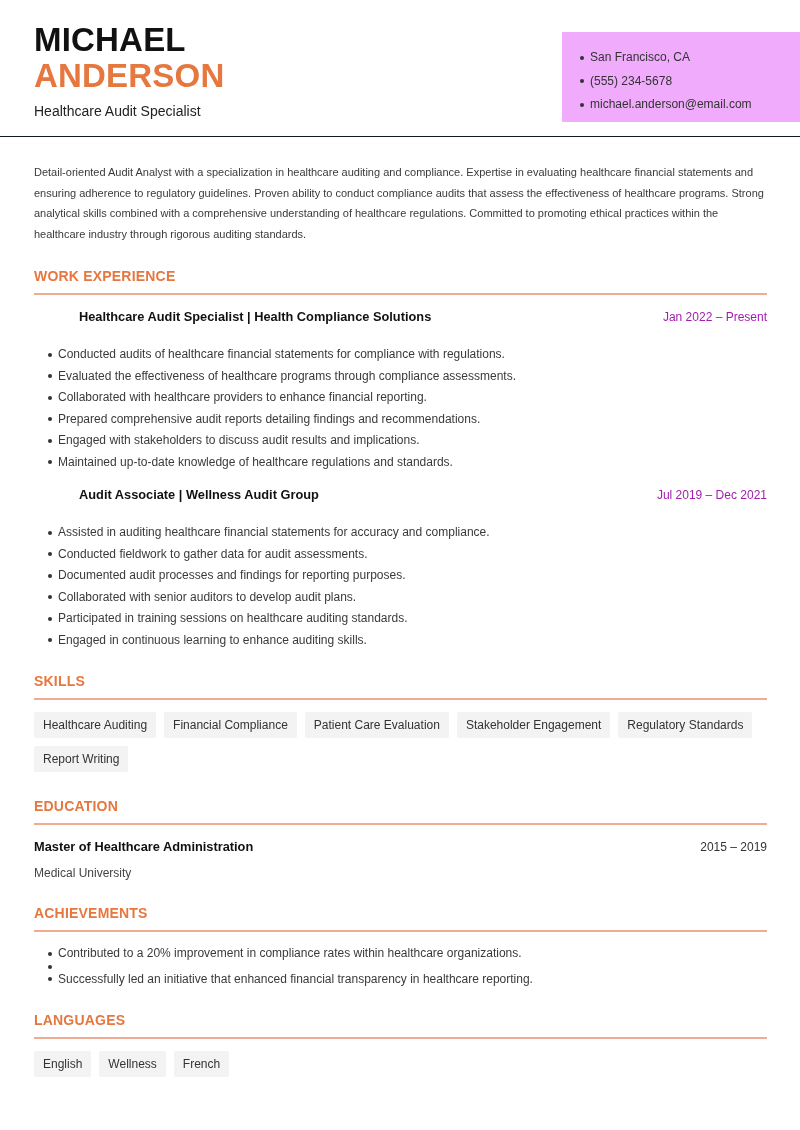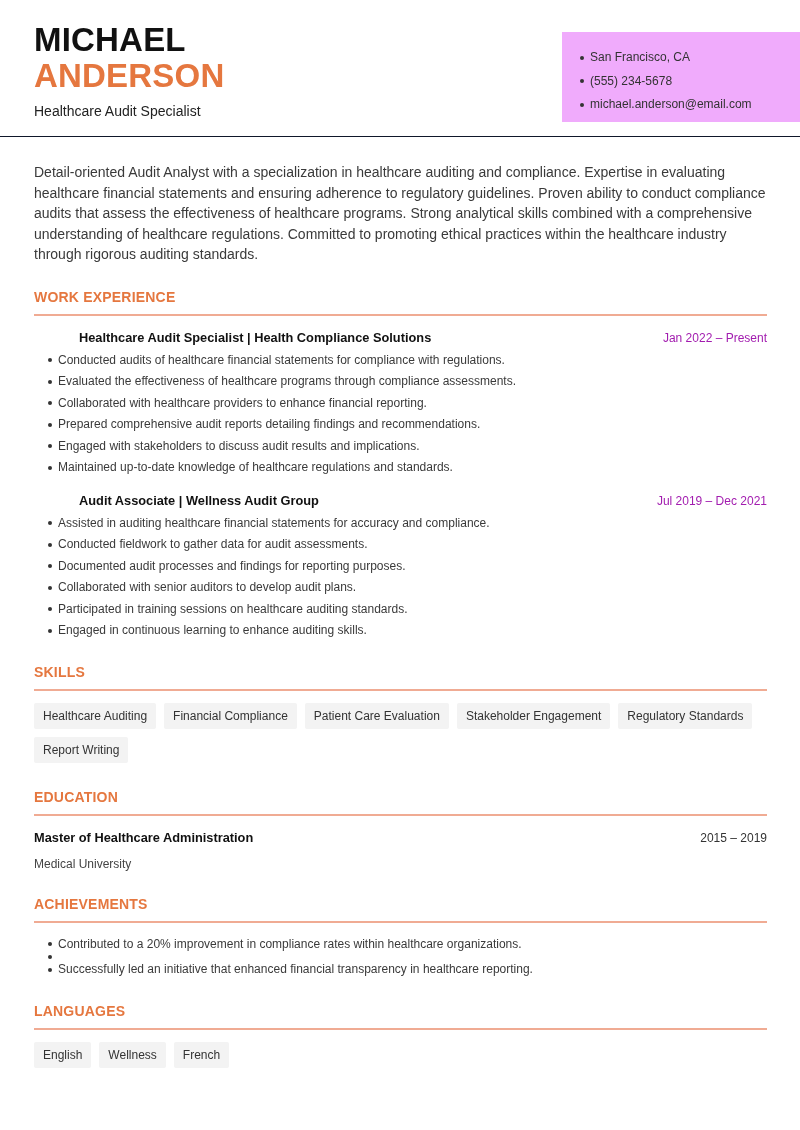--- a/index.html
+++ b/index.html
@@ -35,36 +35,36 @@
   .contact-item {
     font-size: 12px; color: #333333; line-height: 23.5px;
     display: flex; align-items: center;
   }
   .bullet {
     display: inline-block; width: 4px; height: 4px; background: #333333;
     border-radius: 50%; margin-right: 6px; flex-shrink: 0;
   }
   .content { position: absolute; left: 34px; top: 162px; width: 733px; }
   .summary {
-    font-size: 14px; line-height: 20.5px; color: #3a3a3a;
+    font-size: 11px; line-height: 20.5px; color: #3a3a3a;
   }
   .section-title {
     font-size: 14px; font-weight: bold; color: #e5773f;
     letter-spacing: 0.2px;
   }
   .section-rule {
     height: 2px; background: #f0ab93; margin-top: 9px;
   }
   .job-head {
     display: flex; justify-content: space-between; align-items: baseline;
     margin-top: 14px;
   }
   .job-role { font-size: 12.8px; font-weight: bold; color: #111111; padding-left: 45px; }
   .job-date { font-size: 12px; color: #a21caf; }
-  .bullets { list-style: none; margin-top: 5px; }
+  .bullets { list-style: none; margin-top: 20px; }
   .bullets li {
     font-size: 12px; color: #3a3a3a; line-height: 21.5px;
     display: flex; align-items: center;
   }
   .bullets li .bullet { margin-left: 14px; margin-right: 6px; }
   .bullets li:first-child { }
   .chips { display: flex; flex-wrap: wrap; margin-top: 12px; gap: 8px 8px; }
   .chip {
     background: #f3f3f3; font-size: 12px; color: #333333;
     padding: 6px 9px; height: 26px; line-height: 14px; border-radius: 2px;

